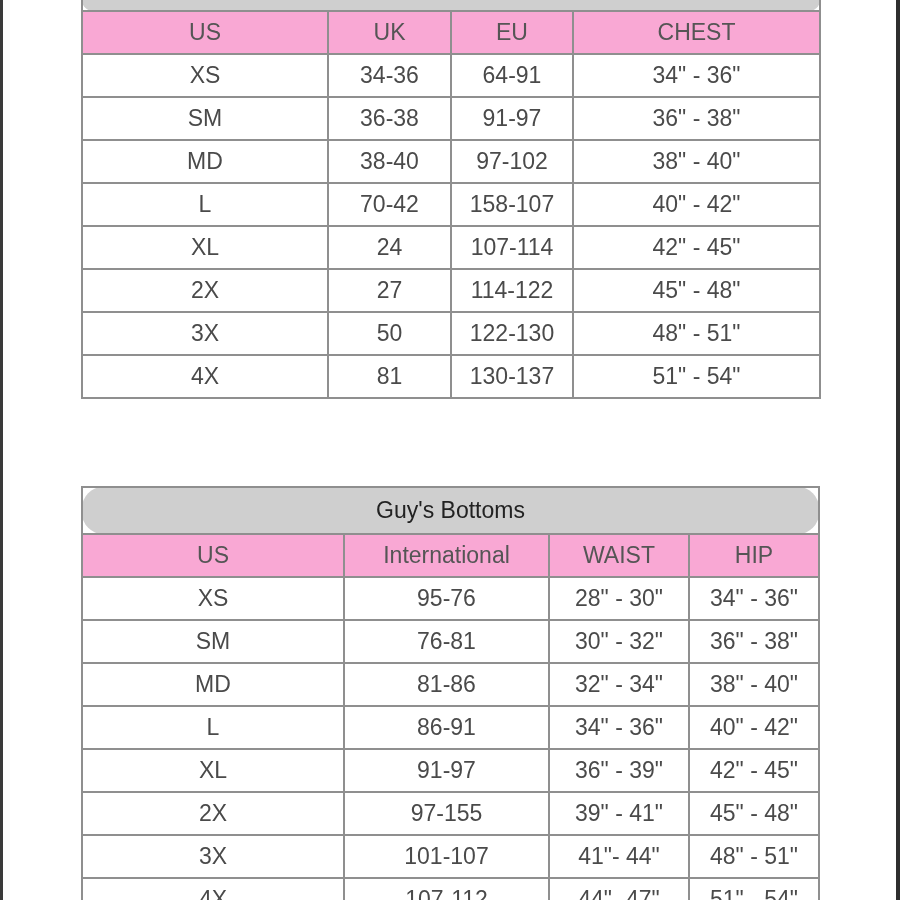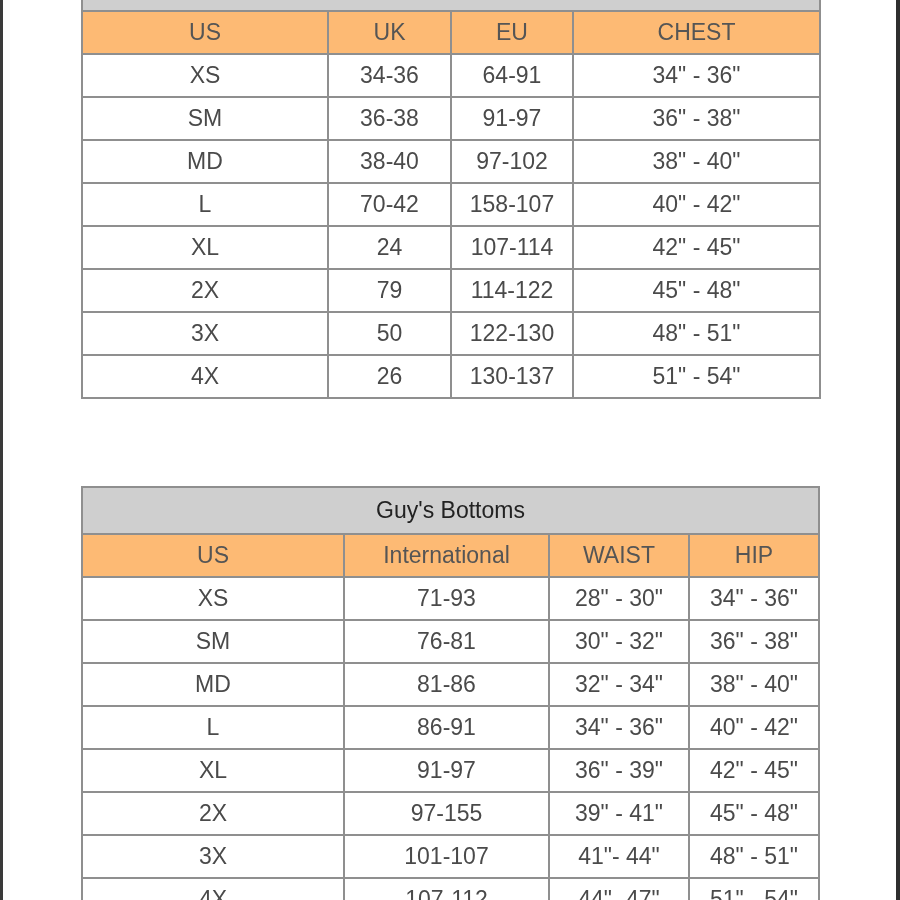--- a/index.html
+++ b/index.html
@@ -20,22 +20,22 @@
     }
     table.size td, table.size th {
       border: 2px solid #8f8f8f;
       text-align: center;
       padding: 0;
       font-weight: normal;
       color: #4a4a4a;
       white-space: nowrap;
       overflow: hidden;
     }
-    table.size tr.head th { background: #fdba74; color: #555; text-align: center; }
-    table.size tr.title th { background: #cfcfcf; color: #222; font-weight: normal; }
+    table.size tr.head th { background: #f9a8d4; color: #555; text-align: center; }
+    table.size tr.title th { background: #cfcfcf; color: #222; font-weight: normal; border-radius: 21px; }
     table.size tbody tr td { background: #fff; }
 
     #tops { left: 81px; top: -12px; width: 738px; }
     #tops tr.title th { height: 20px; }
     #tops tr.head th, #tops tbody td { height: 41px; }
 
     #bottoms { left: 81px; top: 486px; width: 737px; }
     #bottoms tr.title th { height: 45px; }
     #bottoms tr.head th, #bottoms tbody td { height: 41px; }
   </style>
@@ -89,33 +89,33 @@
       <td>40" - 42"</td>
     </tr>
     <tr>
       <td>XL</td>
       <td>24</td>
       <td>107-114</td>
       <td>42" - 45"</td>
     </tr>
     <tr>
       <td>2X</td>
-      <td>79</td>
+      <td>27</td>
       <td>114-122</td>
       <td>45" - 48"</td>
     </tr>
     <tr>
       <td>3X</td>
       <td>50</td>
       <td>122-130</td>
       <td>48" - 51"</td>
     </tr>
     <tr>
       <td>4X</td>
-      <td>26</td>
+      <td>81</td>
       <td>130-137</td>
       <td>51" - 54"</td>
     </tr>
   </tbody>
 </table>
 
 <table class="size" id="bottoms">
   <colgroup>
     <col style="width:262px">
       <col style="width:205px">
@@ -129,21 +129,21 @@
     <tr class="head">
       <th>US</th>
       <th>International</th>
       <th>WAIST</th>
       <th>HIP</th>
     </tr>
   </thead>
   <tbody>
     <tr>
       <td>XS</td>
-      <td>71-93</td>
+      <td>95-76</td>
       <td>28" - 30"</td>
       <td>34" - 36"</td>
     </tr>
     <tr>
       <td>SM</td>
       <td>76-81</td>
       <td>30" - 32"</td>
       <td>36" - 38"</td>
     </tr>
     <tr>

